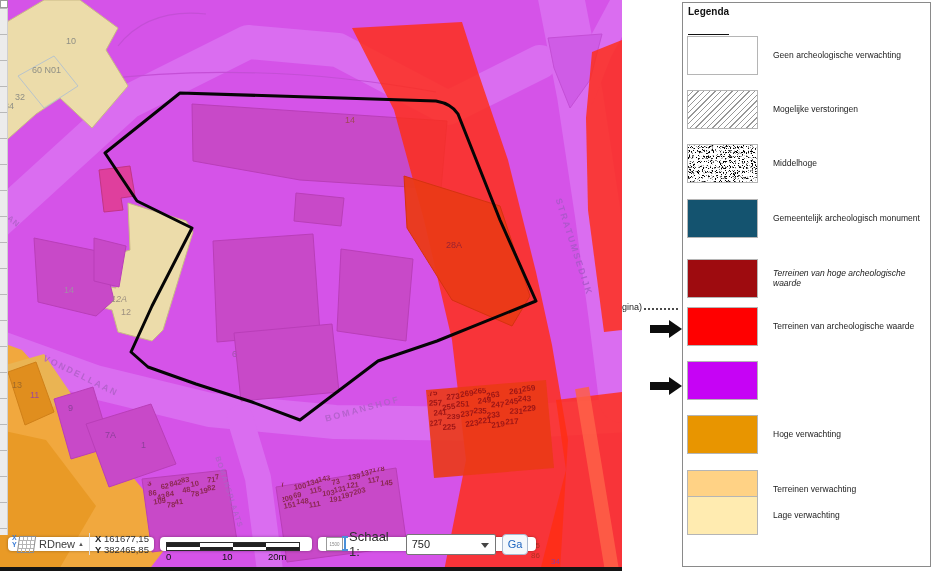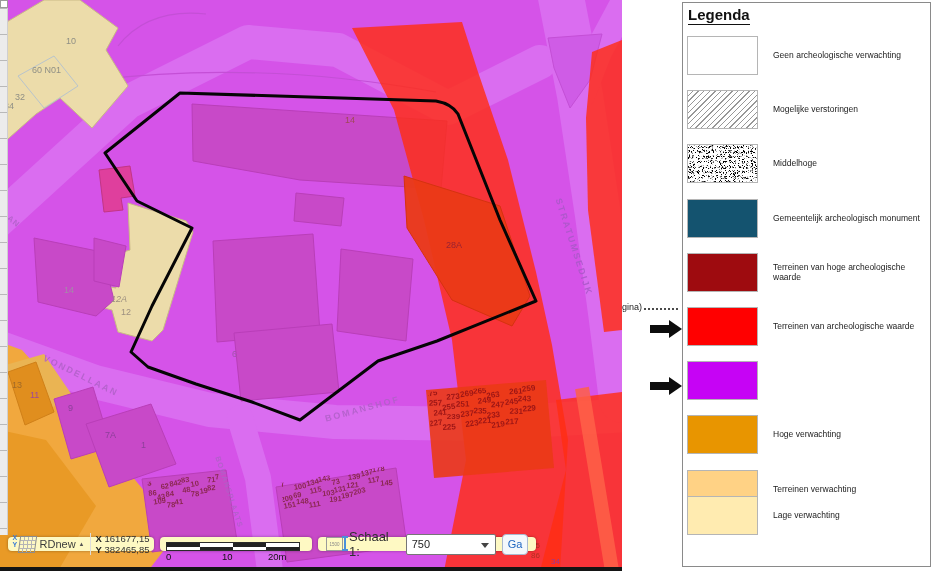--- a/index.html
+++ b/index.html
@@ -16,22 +16,22 @@
   #ruler{position:absolute;left:0;top:8px;width:7px;height:527px;background:
      repeating-linear-gradient(180deg,#b9b9b9 0 1px,#ececec 1px 26px);border-right:1px solid #cfcfcf;}
   #ruler-corner{position:absolute;left:0;top:0;width:8px;height:8px;background:#fff;border:1px solid #9a9a9a;box-sizing:border-box;}
   #map-bottom-line{position:absolute;left:0;top:567px;width:622px;height:4px;background:#141414;}
   #labels{position:absolute;left:0;top:0;width:622px;height:571px;pointer-events:none;}
   .hlabel{position:absolute;white-space:nowrap;}
   .slabel{position:absolute;white-space:nowrap;transform-origin:0 0;opacity:.85;font-weight:bold;}
   .cluster{position:absolute;transform-origin:0 0;font-weight:bold;overflow:hidden;}
   .cluster span{position:relative;display:inline-block;margin-right:2px;}
   
-  .panel{position:absolute;top:537px;height:14px;background:#fef9c3;border-radius:4px;
-         box-shadow:0 0 3px rgba(0,0,0,.35);display:flex;align-items:center;box-sizing:border-box;justify-content:center;}
+  .panel{position:absolute;top:537px;height:14px;background:#ffffff;border-radius:4px;
+         box-shadow:0 0 3px rgba(0,0,0,.35);display:flex;align-items:center;box-sizing:border-box;}
   #panel-crs{left:8px;width:146px;padding:0 4px;}
   .crs-icon{position:relative;width:24px;height:20px;flex:0 0 auto;}
   .crs-icon .grid{position:absolute;right:1px;top:2px;width:15px;height:15px;border:1px solid #8d8d8d;
      background:repeating-linear-gradient(90deg,transparent 0 3px,#b5b5b5 3px 4px),
                 repeating-linear-gradient(180deg,transparent 0 3px,#b5b5b5 3px 4px);
      transform:skewX(-8deg);}
   .crs-icon .xy{position:absolute;left:0;top:0;display:flex;flex-direction:column;line-height:7px;
      font-size:7px;font-weight:bold;color:#3a7bd5;}
   .crs-text{font-size:11px;color:#3c3c3c;margin-left:3px;}
   .crs-arrow{font-size:6px;color:#555;margin-left:3px;}
@@ -62,22 +62,22 @@
   #annot .leader{display:inline-block;width:34px;border-bottom:2px dotted #4a4a4a;margin-left:2px;margin-bottom:2px;}
   .arrowR{position:absolute;width:32px;height:18px;}
   .arrowR .shaft{position:absolute;left:0;top:5px;width:19px;height:8px;background:#0d0d0d;}
   .arrowR .head{position:absolute;left:19px;top:0;width:0;height:0;border-left:13px solid #0d0d0d;
      border-top:9px solid transparent;border-bottom:9px solid transparent;}
   #arrow-red{left:650px;top:320px;}
   #arrow-purple{left:650px;top:377px;}
   
   #legend{position:absolute;left:682px;top:2px;width:249px;height:565px;background:#fff;
      border:1px solid #8a8a8a;box-sizing:border-box;}
-  #legend-title{position:absolute;left:5px;top:3px;font-size:15px;font-weight:bold;color:#111;
-     border-bottom:1.5px solid #111;padding-bottom:1px;}
+  #legend-title{position:absolute;left:5px;top:3px;font-size:10px;font-weight:bold;color:#111;
+     border-bottom:1.5px solid #111;padding-bottom:17px;}
   .lrow{position:absolute;left:0;width:100%;height:40px;display:flex;align-items:center;}
   .swatch{position:absolute;left:4px;width:71px;height:39px;border:1px solid #b5b5b5;box-sizing:border-box;background:#fff;}
   .swatch.hatch{background:repeating-linear-gradient(135deg,#ffffff 0 3px,#979797 3px 4px);}
   .swatch svg{display:block;width:100%;height:100%;}
   .lrow .llabel{position:absolute;left:90px;font-size:8.5px;color:#222;line-height:10px;padding-right:4px;}
 </style>
 </head>
 <body>
 
 <div id="stage" style="--map-bg: #D553E8; --road: #DA6DF0; --bld: #C849C8; --bld-s: #B93EB8; --beige: #ECDCAA; --beige-s: #C9B985; --orange: #F1A83E; --orange-d: #E99A26; --red: #FF2D12; --red-bld: #EA3A16; --pink: #DF3F9D;">
@@ -249,21 +249,21 @@
               <rect width="71" height="39" fill="#fff"></rect>
               <rect width="71" height="39" filter="url(#nz2)"></rect>
             </svg>
           </span>
           <span class="llabel">Middelhoge</span>
         </div>
         <div class="lrow" style="top: 195px;">
           <span class="swatch" style="background: rgb(20, 83, 111);"></span>
           <span class="llabel">Gemeentelijk archeologisch monument</span>
         </div>
-        <div class="lrow" style="top: 249px;">
+        <div class="lrow" style="top: 255px; font-style: italic;">
           <span class="swatch" style="background: rgb(158, 11, 15);"></span>
           <span class="llabel">Terreinen van hoge archeologische waarde</span>
         </div>
         <div class="lrow" style="top: 303px;">
           <span class="swatch" style="background: rgb(255, 0, 0);"></span>
           <span class="llabel">Terreinen van archeologische waarde</span>
         </div>
         <div class="lrow" style="top: 357px;">
           <span class="swatch" style="background: rgb(198, 3, 245);"></span>
         </div>

